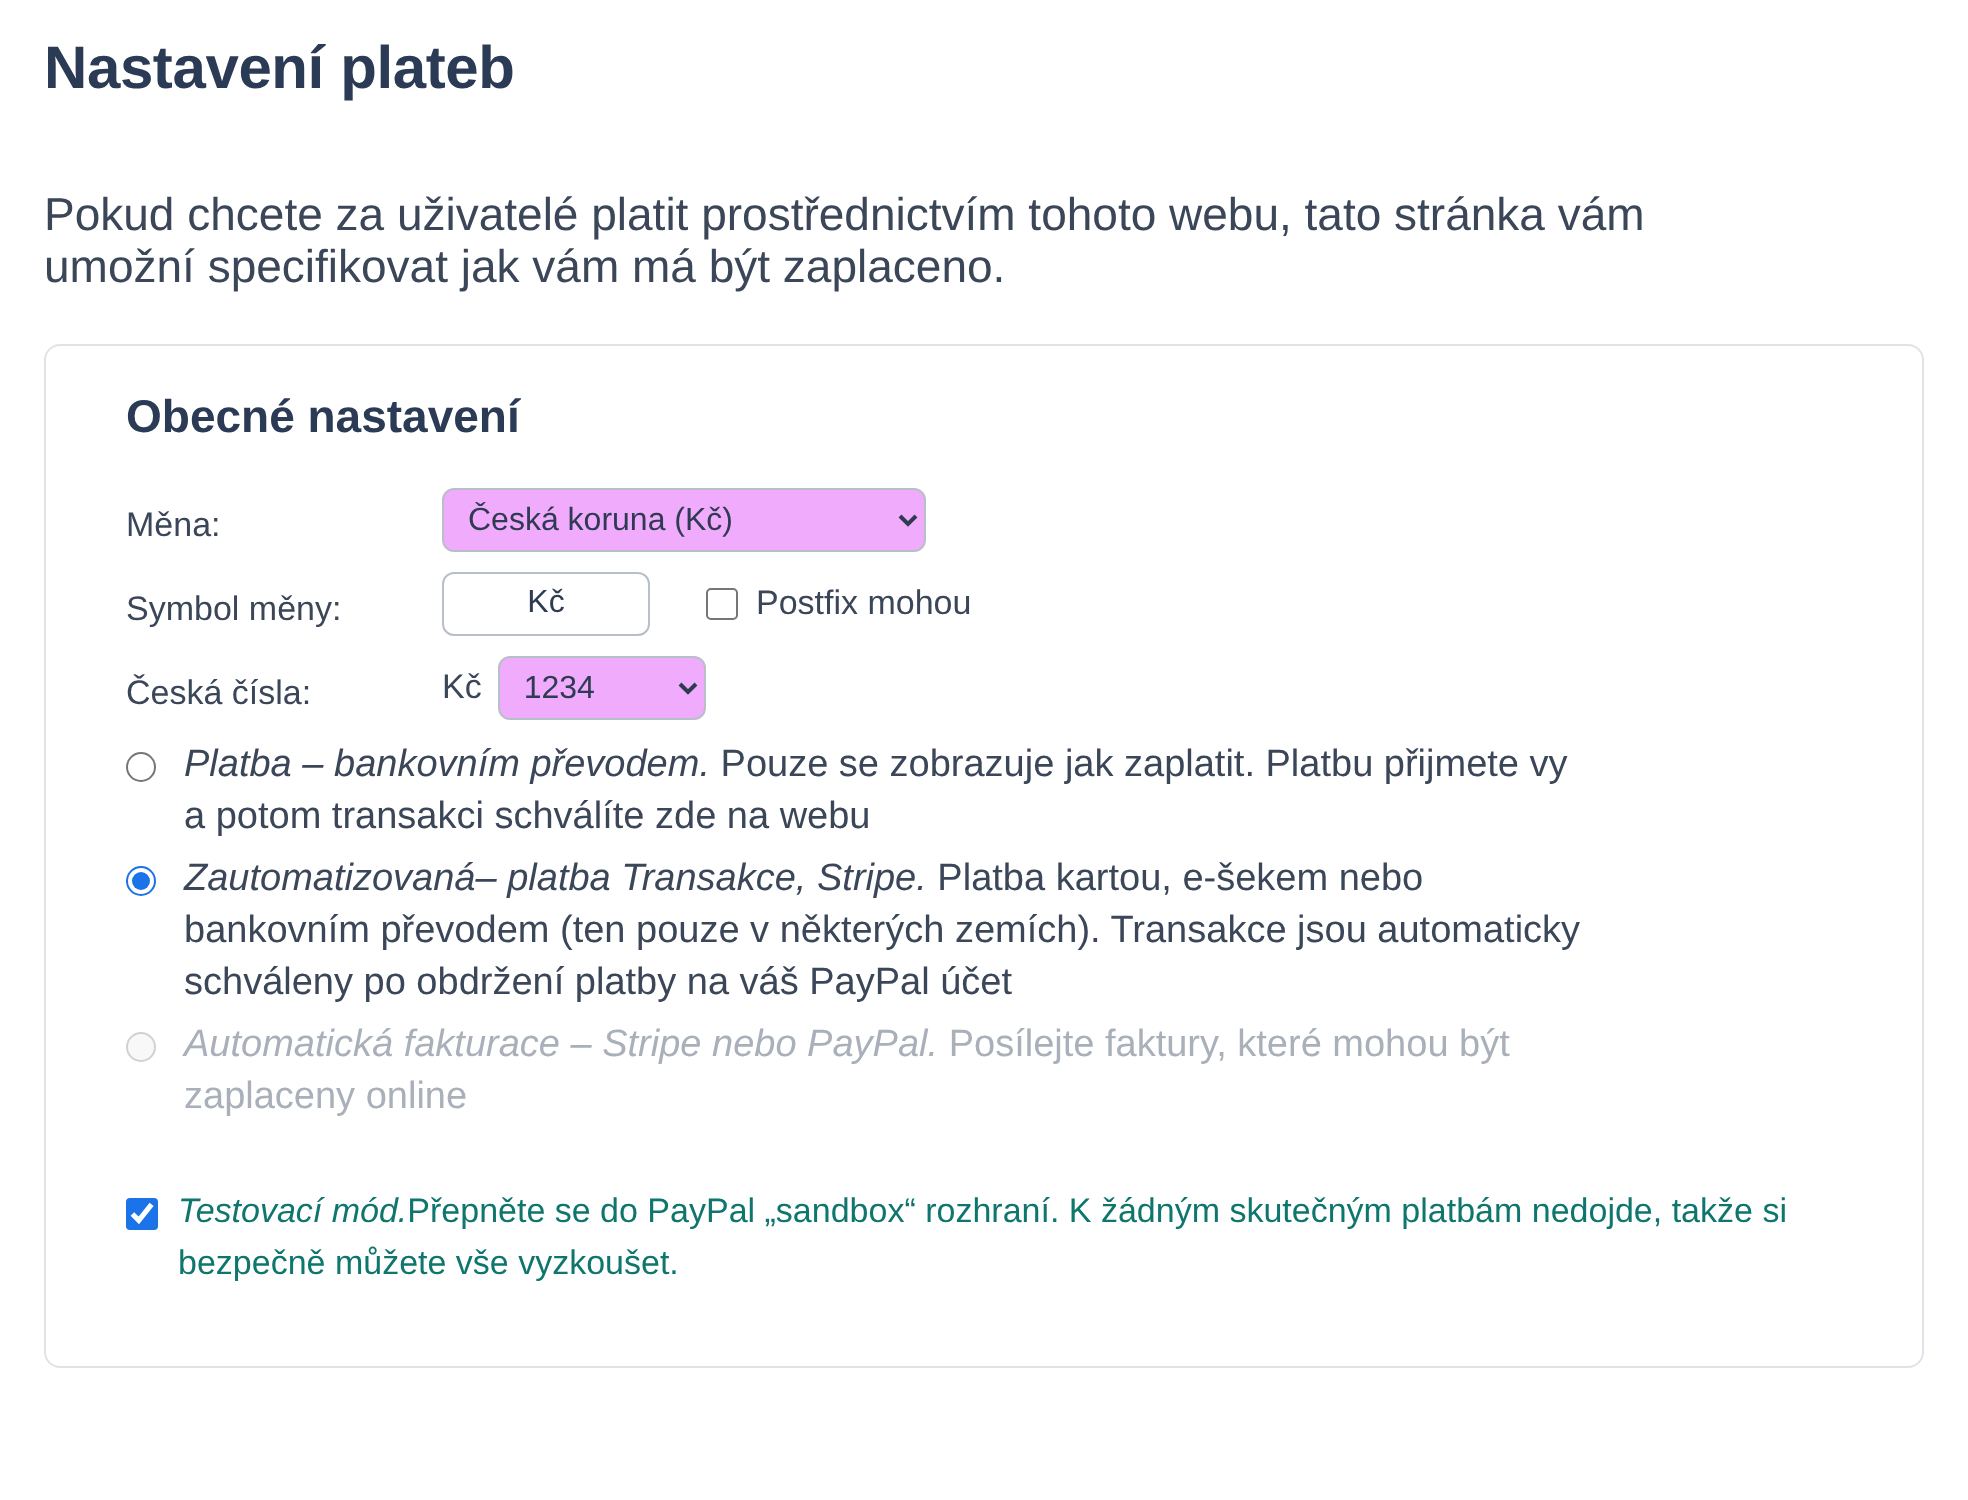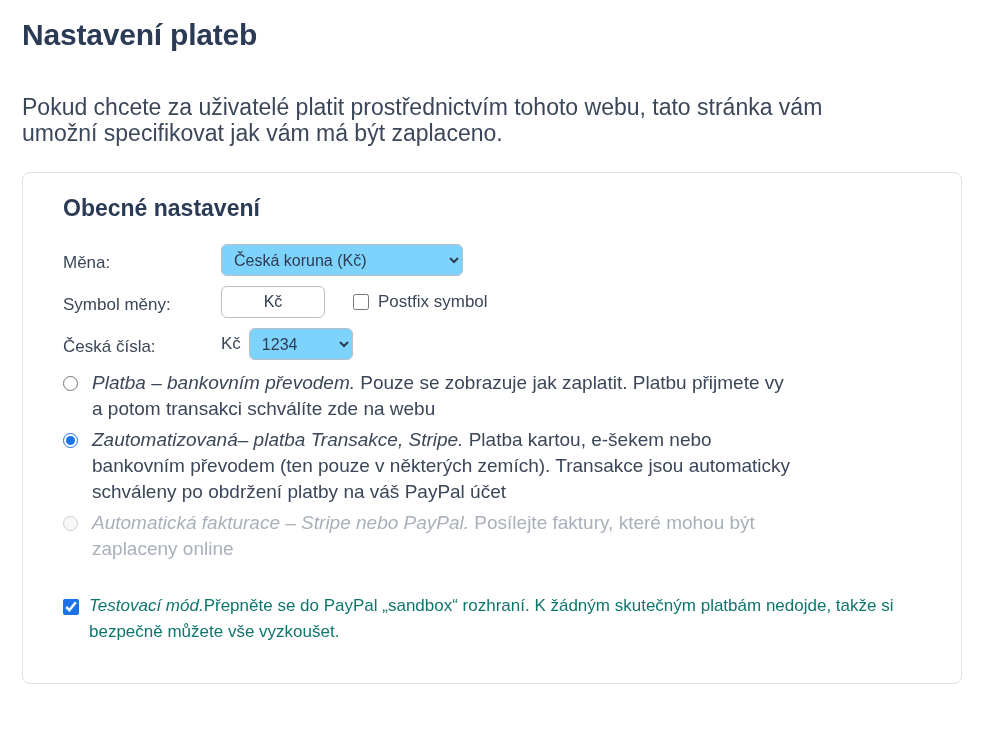--- a/index.html
+++ b/index.html
@@ -68,21 +68,21 @@
     align-items: center;
     flex-wrap: wrap;
   }
   select.ui-select {
     font-family: "Liberation Sans", sans-serif;
     font-size: 16px;
     color: #2f3b52;
     padding: 5px 8px;
     border: 1px solid #b9bfc9;
     border-radius: 6px;
-    background: #7dd3fc;
+    background: #f0abfc;
     height: 32px;
     box-sizing: border-box;
   }
   select.currency {
     width: 242px;
   }
   select.numfmt {
     width: 104px;
   }
   input.ui-text {
@@ -187,21 +187,21 @@
         </select>
       </div>
     </div>
 
     <div class="form-row">
       <div class="form-label">Symbol  měny:</div>
       <div class="field-area">
         <input class="ui-text" type="text" value="Kč" style="">
         <label class="postfix-wrap">
           <input type="checkbox" style="">
-          <span>Postfix symbol</span>
+          <span>Postfix mohou</span>
         </label>
       </div>
     </div>
 
     <div class="form-row">
       <div class="form-label">Česká čísla:</div>
       <div class="field-area">
         <span class="prefix-sym">Kč</span>
         <select class="ui-select numfmt">
           <option selected="">1234</option>

